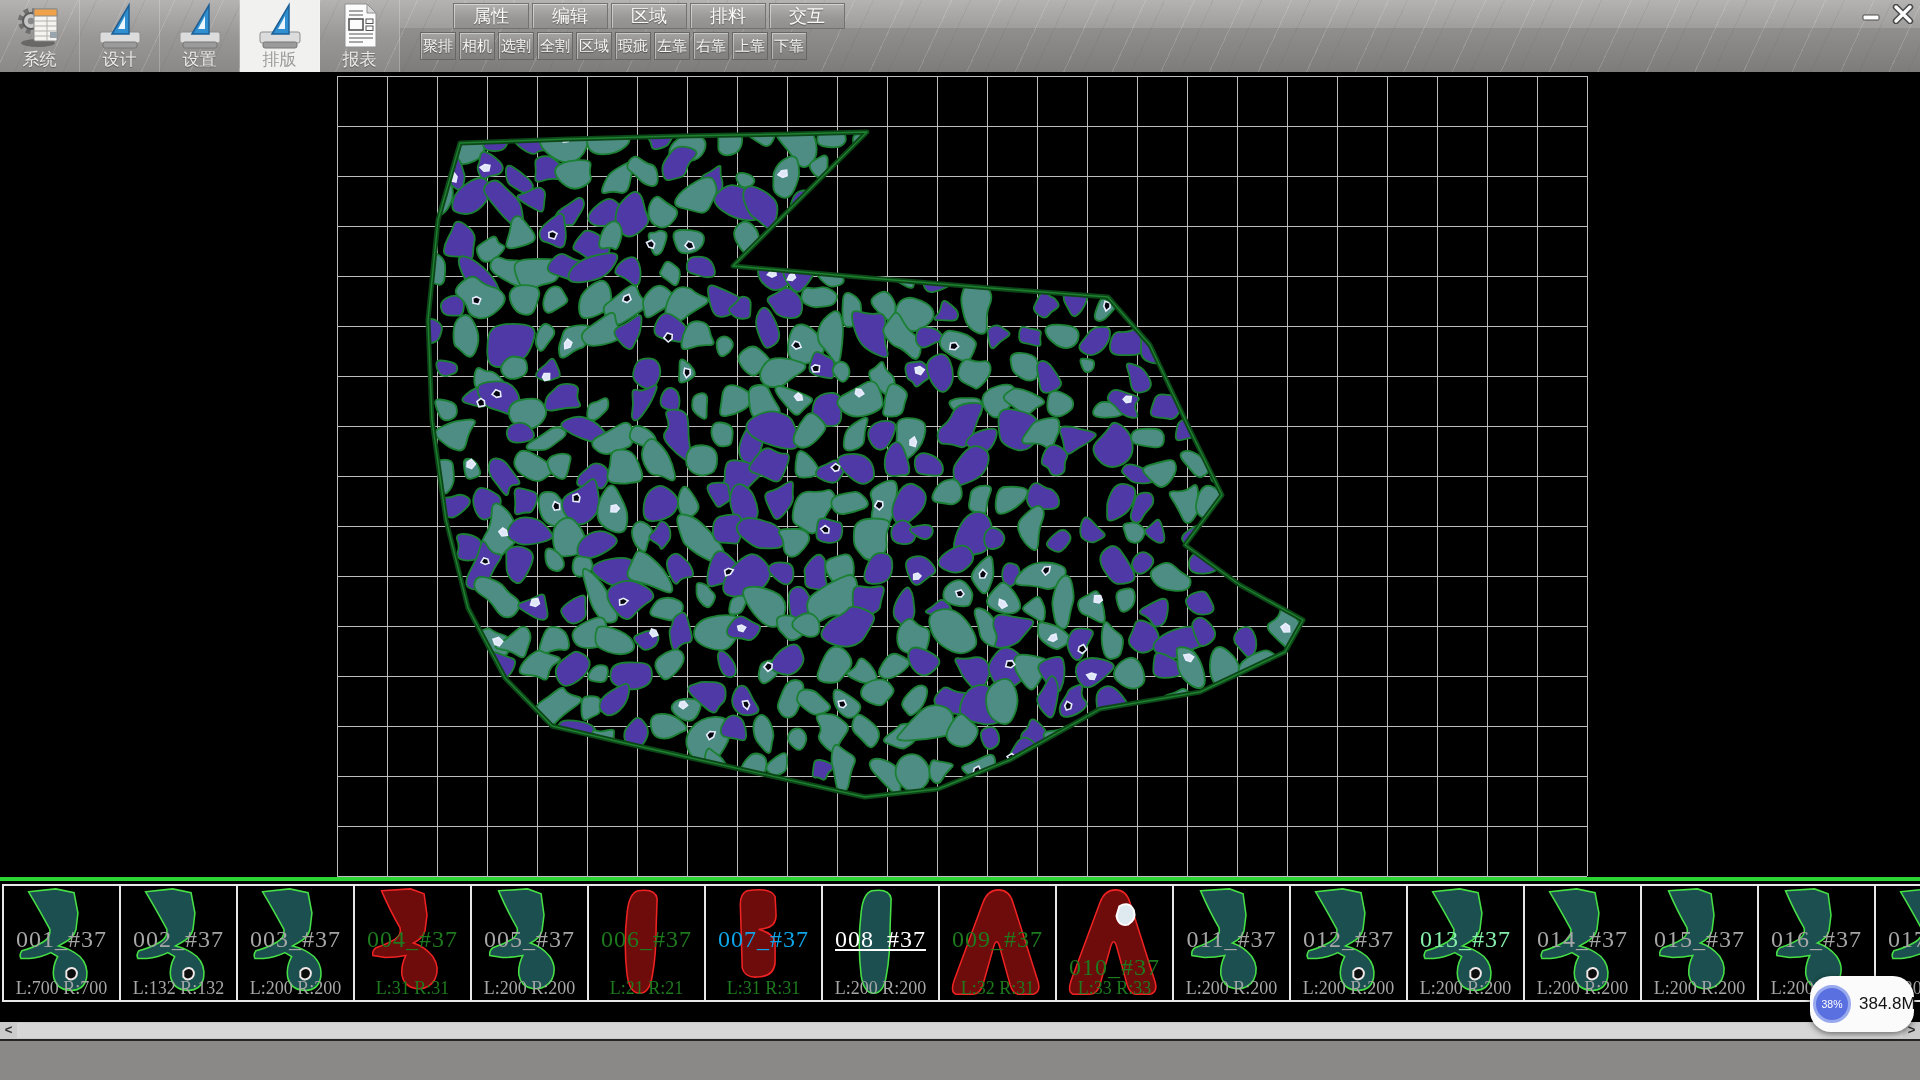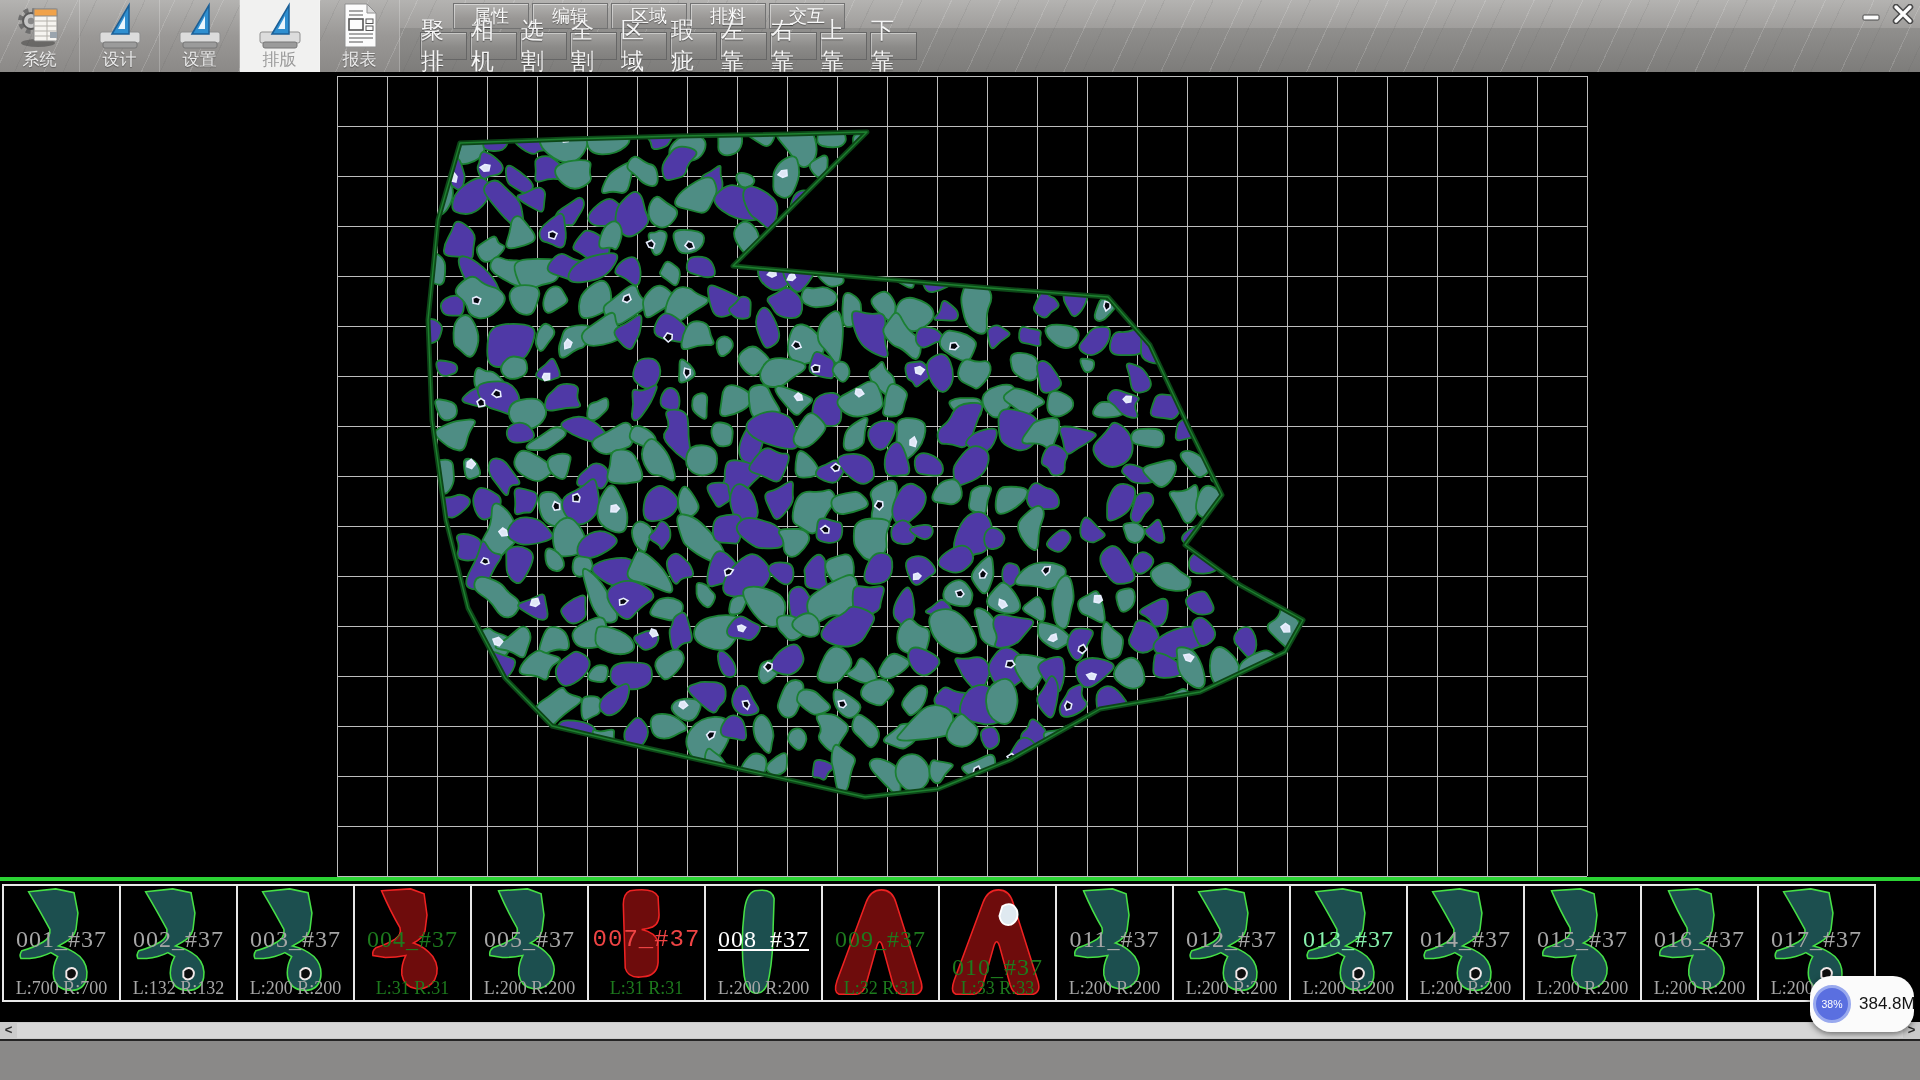--- a/index.html
+++ b/index.html
@@ -21,23 +21,23 @@
   .launch-label{font-size:17px;line-height:20px;color:#ececec;text-shadow:0 1px 1px rgba(0,0,0,.35);}
   .launch-cell.selected .launch-label{color:#9a9a9a;text-shadow:none;}
 
   .tabs{position:absolute;left:421px;top:3px;display:flex;gap:3px;padding-left:32px;}
   .tab{width:76px;height:26px;box-sizing:border-box;cursor:pointer;
        display:flex;align-items:center;justify-content:center;
        font-size:18px;color:#fafafa;text-shadow:0 1px 1px rgba(0,0,0,.4);
        background:linear-gradient(180deg,#b2b1af,#999795 60%,#908f8d);
        border:1px solid #727272;box-shadow:inset 1px 1px 0 rgba(255,255,255,.45);}
   .tools{position:absolute;left:420px;top:32px;display:flex;gap:3px;}
-  .tool-btn{width:47px;height:28px;box-sizing:border-box;cursor:pointer;
+  .tool-btn{width:36px;height:28px;box-sizing:border-box;cursor:pointer;
        display:flex;align-items:center;justify-content:center;
-       font-size:23px;color:#f5f5f5;text-shadow:0 1px 1px rgba(0,0,0,.45);
+       font-size:15px;color:#f5f5f5;text-shadow:0 1px 1px rgba(0,0,0,.45);
        background:linear-gradient(180deg,#a5a4a2,#8b8a88 55%,#807f7d);
        border:1px solid #666;box-shadow:inset 1px 1px 0 rgba(255,255,255,.4);}
 
   .win-controls{position:absolute;top:4px;right:5px;display:flex;gap:6px;}
   .win-btn{width:25px;height:20px;display:flex;align-items:center;justify-content:center;cursor:pointer;}
 
   
   .canvas-area{position:absolute;left:0;top:72px;width:1920px;height:806px;background:#000;}
 
   
@@ -709,23 +709,30 @@
         </div>
         <div class="cell">
           <svg viewBox="0 0 100 118" preserveAspectRatio="xMidYMid meet">
             <path d="M18,5 L48,3 L62,8 L65,30 L63,46 Q61,54 51,59 Q63,63 71,73 Q79,85 73,97 Q66,108 53,106 Q41,104 39,92 Q38,82 43,72 Q33,74 22,74 L9,72 Q8,67 12,64 Q24,60 32,55 Q39,50 37,43 Q27,26 18,5 Z" fill="#1C4F4F" stroke="#46E046" stroke-width="1.6"></path>
           </svg>
           <div class="id-label" style="color: rgb(166, 166, 166);">005_#37</div>
           <div class="lr-label" style="color: rgb(166, 166, 166);">L:200 R:200</div>
         </div>
         <div class="cell">
           <svg viewBox="0 0 100 118" preserveAspectRatio="xMidYMid meet">
+            <path d="M41,5 Q59,2 61,13 L60,42 Q60,72 56,93 Q53,111 43,111 Q33,111 30,93 Q26,60 30,27 Q32,8 41,5 Z" fill="#6E0C0C" stroke="#EE2222" stroke-width="1.6"></path>
+          </svg>
+          <div class="id-label" style="color: rgb(29, 122, 29);">006_#37</div>
+          <div class="lr-label" style="color: rgb(29, 122, 29);">L:21 R:21</div>
+        </div>
+        <div class="cell">
+          <svg viewBox="0 0 100 118" preserveAspectRatio="xMidYMid meet">
             <path d="M33,5 Q57,1 62,11 L63,30 Q63,42 51,44 L45,45 Q59,48 62,58 L62,79 Q61,93 46,94 Q31,96 28,85 L26,19 Q26,8 33,5 Z" fill="#6E0C0C" stroke="#EE2222" stroke-width="1.6"></path>
           </svg>
-          <div class="id-label" style="color: #ef4444; font-family: Liberation Mono, monospace;">007_#37</div>
+          <div class="id-label" style="color: #0ea5e9;">007_#37</div>
           <div class="lr-label" style="color: rgb(29, 122, 29);">L:31 R:31</div>
         </div>
         <div class="cell">
           <svg viewBox="0 0 100 118" preserveAspectRatio="xMidYMid meet">
             <path d="M41,5 Q59,2 61,13 L60,42 Q60,72 56,93 Q53,111 43,111 Q33,111 30,93 Q26,60 30,27 Q32,8 41,5 Z" fill="#1C4F4F" stroke="#46E046" stroke-width="1.6"></path>
           </svg>
           <div class="id-label" style="color: #ffffff; text-decoration: underline;">008_#37</div>
           <div class="lr-label" style="color: rgb(166, 166, 166);">L:200 R:200</div>
         </div>
         <div class="cell">

